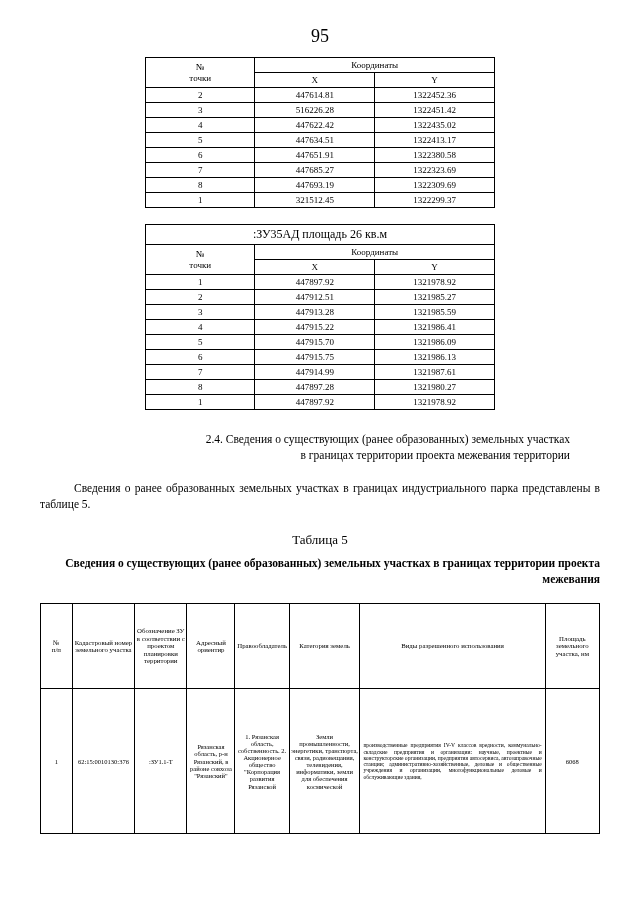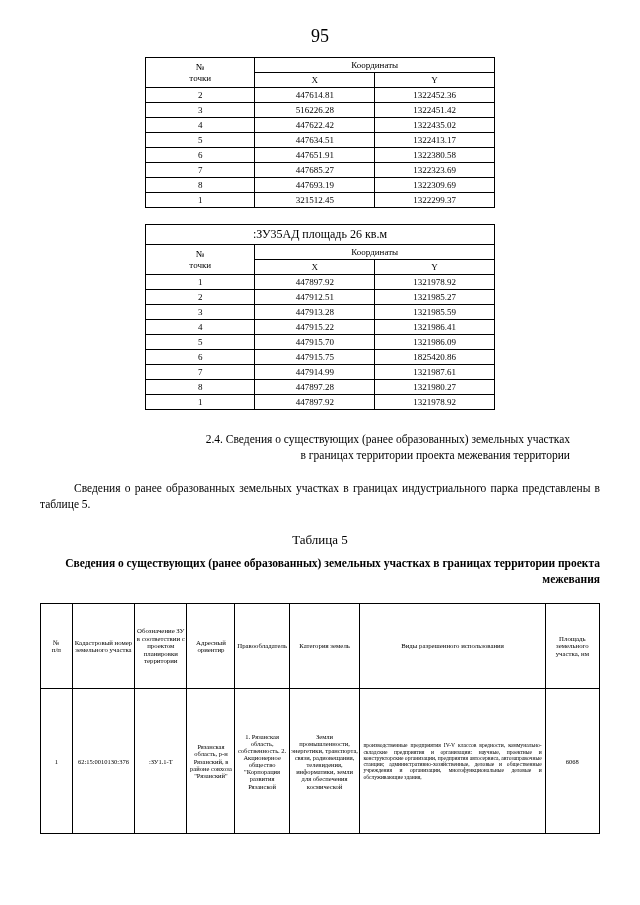--- a/index.html
+++ b/index.html
@@ -227,21 +227,21 @@
         <td>1321986.41</td>
       </tr>
       <tr class="row-num">
         <td>5</td>
         <td>447915.70</td>
         <td>1321986.09</td>
       </tr>
       <tr class="row-num">
         <td>6</td>
         <td>447915.75</td>
-        <td>1825420.86</td>
+        <td>1321986.13</td>
       </tr>
       <tr class="row-num">
         <td>7</td>
         <td>447914.99</td>
         <td>1321987.61</td>
       </tr>
       <tr class="row-num">
         <td>8</td>
         <td>447897.28</td>
         <td>1321980.27</td>

